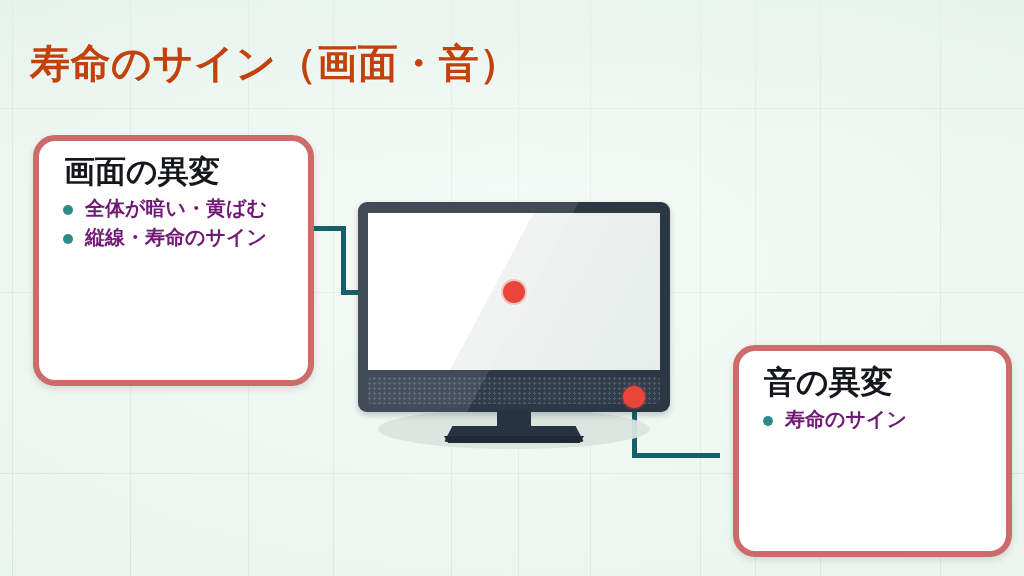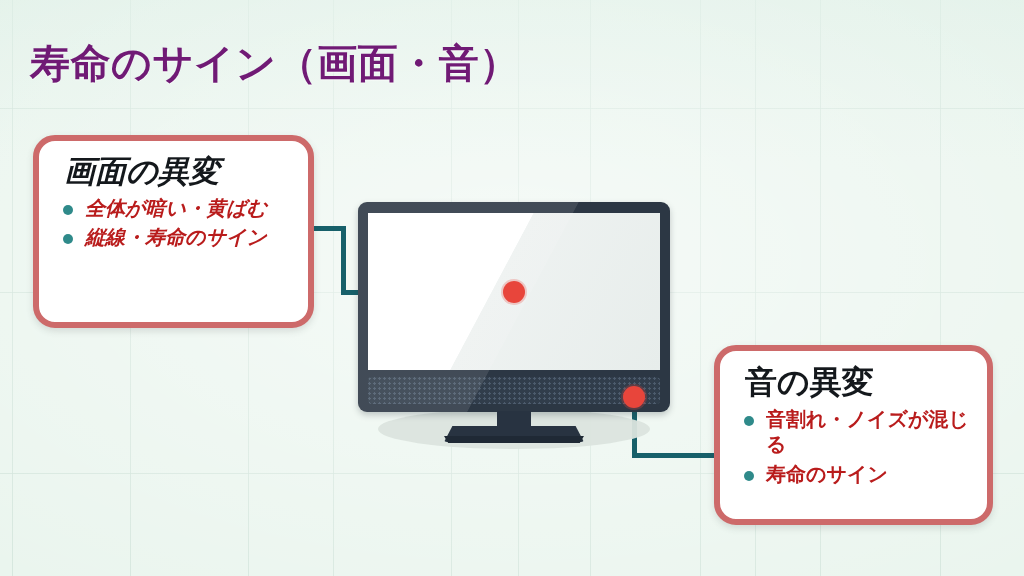--- a/index.html
+++ b/index.html
@@ -54,21 +54,21 @@
       linear-gradient(180deg, rgba(223,240,231,.6) 0%, rgba(239,248,243,0) 28%);
   }
 
   
   .title {
     position: absolute;
     left: 30px;
     top: 36px;
     font-size: 40px;
     font-weight: bold;
-    color: #701a75;
+    color: #c2410c;
     letter-spacing: .5px;
     white-space: nowrap;
     text-shadow: 0 1px 0 rgba(255,255,255,.6);
   }
 
   
   .card {
     position: absolute;
     background: #ffffff;
     border: 6px solid #cd6a6a;
@@ -88,47 +88,46 @@
   .bullets {
     list-style: none;
     margin: 0;
     padding: 0;
   }
   .bullets li {
     position: relative;
     padding-left: 24px;
     font-size: 20px;
     font-weight: bold;
-    color: #b91c1c;
+    color: #701a75;
     line-height: 1.28;
     margin-bottom: 4px;
   }
   .bullets li::before {
     content: "";
     position: absolute;
     left: 2px;
     top: 9px;
     width: 10px;
     height: 10px;
     border-radius: 50%;
     background: #2f8a8a;
   }
 
   #card-screen {
     left: 33px;
     top: 135px;
     width: 281px;
-    height: 193px;
-    font-style: italic;
+    height: 251px;
   }
   #card-sound {
-    left: 714px;
+    left: 733px;
     top: 345px;
     width: 279px;
-    height: 180px;
+    height: 212px;
   }
   #card-sound .card-title { font-size: 32px; }
   #card-sound .bullets li { font-size: 20px; }
 
   
   .conn {
     position: absolute;
     background: #17606a;
   }
   .conn-h { height: 5px; }
@@ -286,18 +285,17 @@
     <div class="card-title">画面の異変</div>
     <ul class="bullets">
       <li>全体が暗い・黄ばむ</li>
       <li>縦線・寿命のサイン</li>
     </ul>
   </div>
 
   <div class="card" id="card-sound">
     <div class="card-title">音の異変</div>
     <ul class="bullets">
-      <li>音割れ・ノイズが混じる</li>
       <li>寿命のサイン</li>
     </ul>
   </div>
 
 </div>
 
 </body></html>

